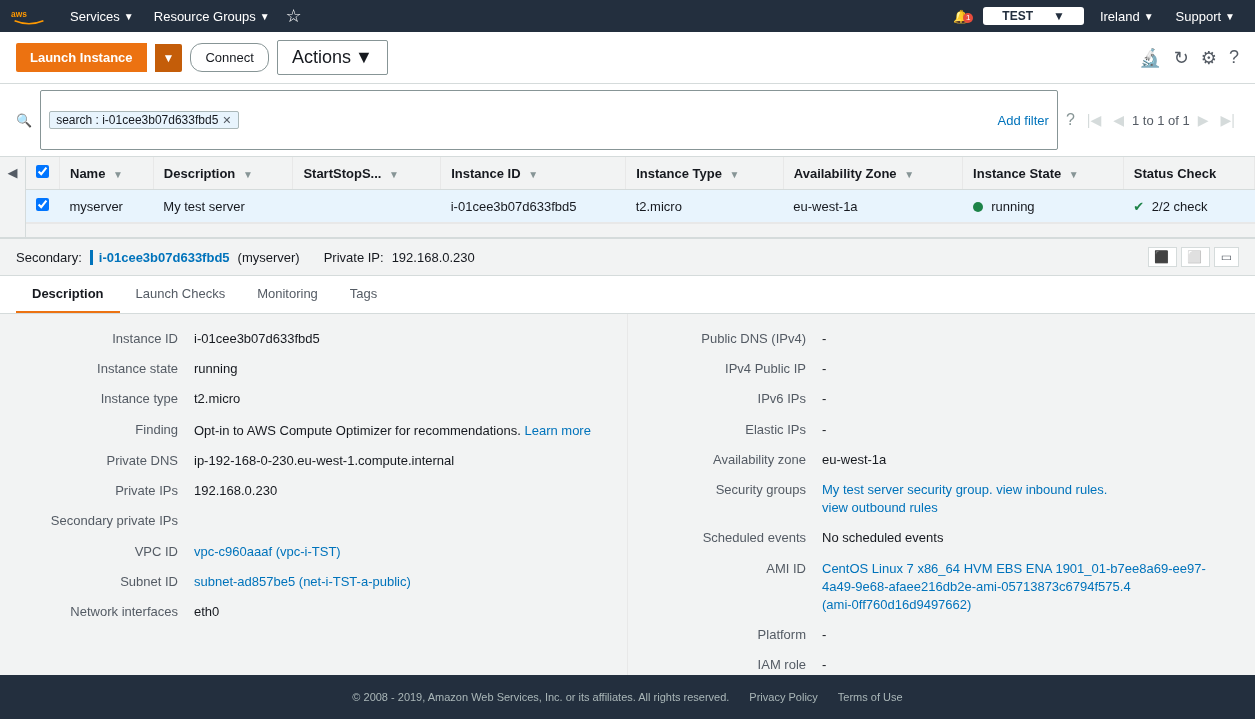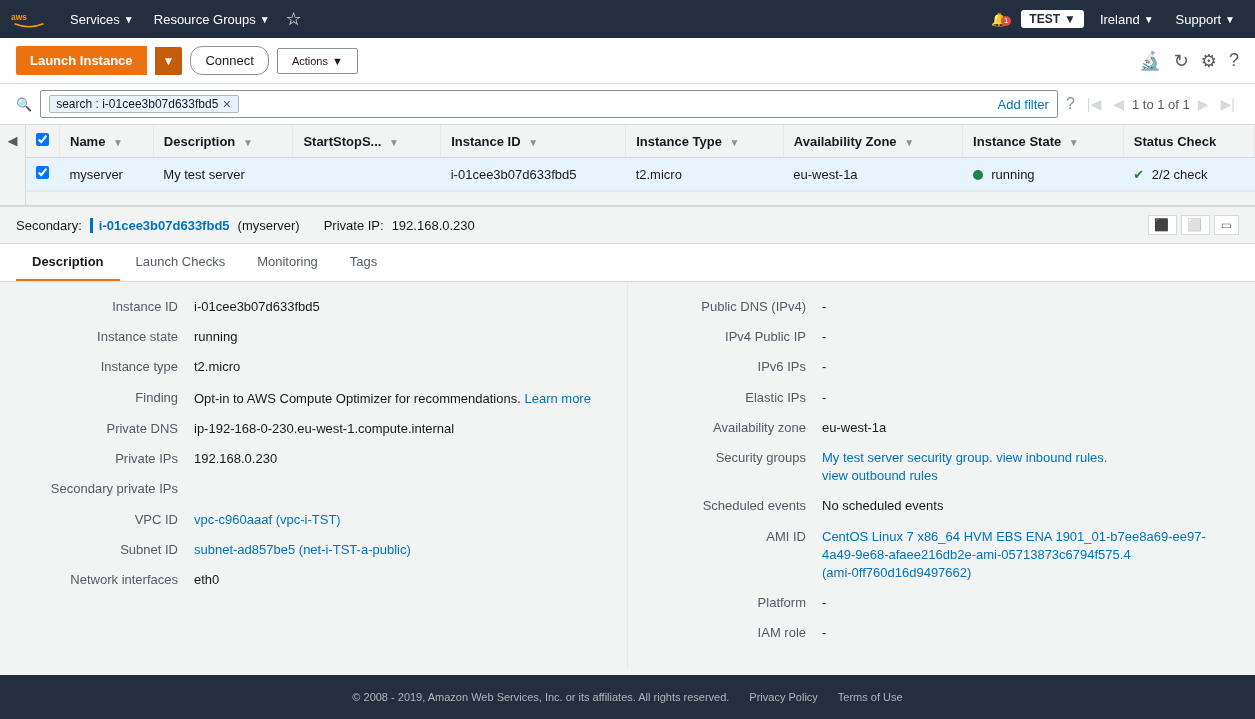--- a/index.html
+++ b/index.html
@@ -1,21 +1,21 @@
 <!DOCTYPE html>
 <html><head>
   <meta charset="utf-8">
   <style>
     * { box-sizing: border-box; margin: 0; padding: 0; }
     body { font-family: 'Amazon Ember', Arial, sans-serif; font-size: 13px; background: #f2f3f3; color: #16191f; }
 
     
     .top-nav {
       background: #232f3e;
-      height: 38px;
+      height: 32px;
       display: flex;
       align-items: center;
       padding: 0 10px;
       color: #fff;
       gap: 0;
     }
     .aws-logo {
       width: 38px;
       height: 30px;
       margin-right: 12px;
@@ -61,26 +61,26 @@
       font-size: 8px;
       display: flex;
       align-items: center;
       justify-content: center;
       color: #fff;
     }
     .env-badge {
       background: #fff;
       color: #232f3e;
       border-radius: 3px;
-      padding: 2px 8px;
+      padding: 2px 19px;
       font-size: 12px;
       font-weight: bold;
       display: flex;
       align-items: center;
-      gap: 4px;
+      gap: 20px;
       cursor: pointer;
       margin: 0 4px;
     }
 
     
     .toolbar {
       background: #fff;
       padding: 8px 16px;
       display: flex;
       align-items: center;
@@ -114,21 +114,21 @@
       padding: 6px 14px;
       font-size: 13px;
       cursor: pointer;
     }
     .btn-actions {
       background: #fff;
       color: #16191f;
       border: 1px solid #879596;
       border-radius: 2px;
       padding: 6px 14px;
-      font-size: 11px;
+      font-size: 18px;
       cursor: pointer;
       display: flex;
       align-items: center;
       gap: 4px;
     }
     .toolbar-right { margin-left: auto; display: flex; align-items: center; gap: 12px; color: #545b64; }
     .toolbar-icon { cursor: pointer; font-size: 18px; }
 
     
     .filter-bar {
@@ -138,21 +138,21 @@
       align-items: center;
       gap: 8px;
       border-bottom: 1px solid #d5dbdb;
     }
     .search-box {
       display: flex;
       align-items: center;
       border: 1px solid #879596;
       border-radius: 2px;
       background: #fff;
-      padding: 4px 8px;
+      padding: 20px 8px;
       flex: 1;
       gap: 6px;
     }
     .search-box input {
       border: none;
       outline: none;
       font-size: 13px;
       flex: 1;
       color: #16191f;
     }

